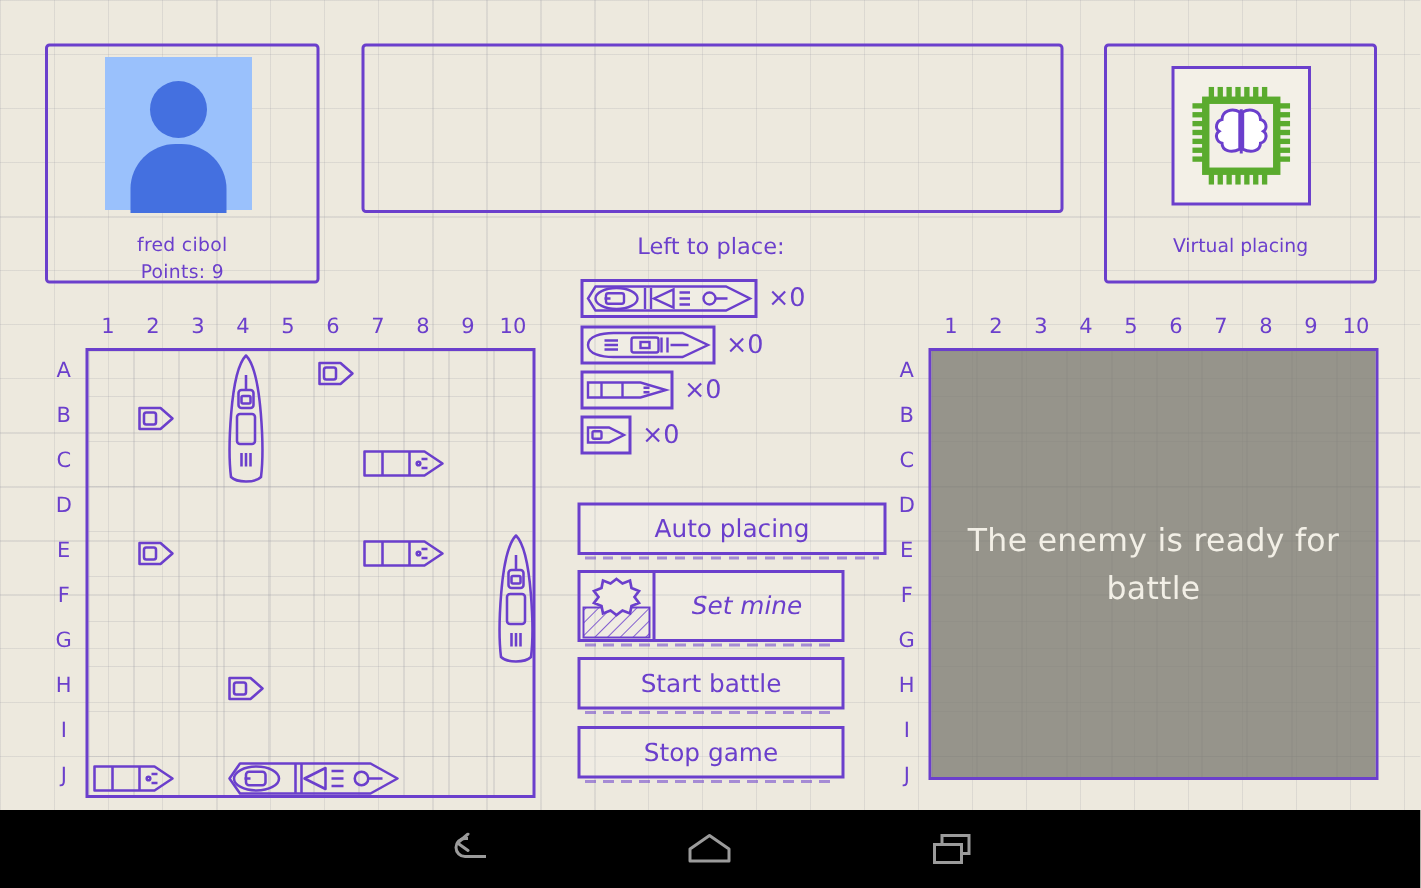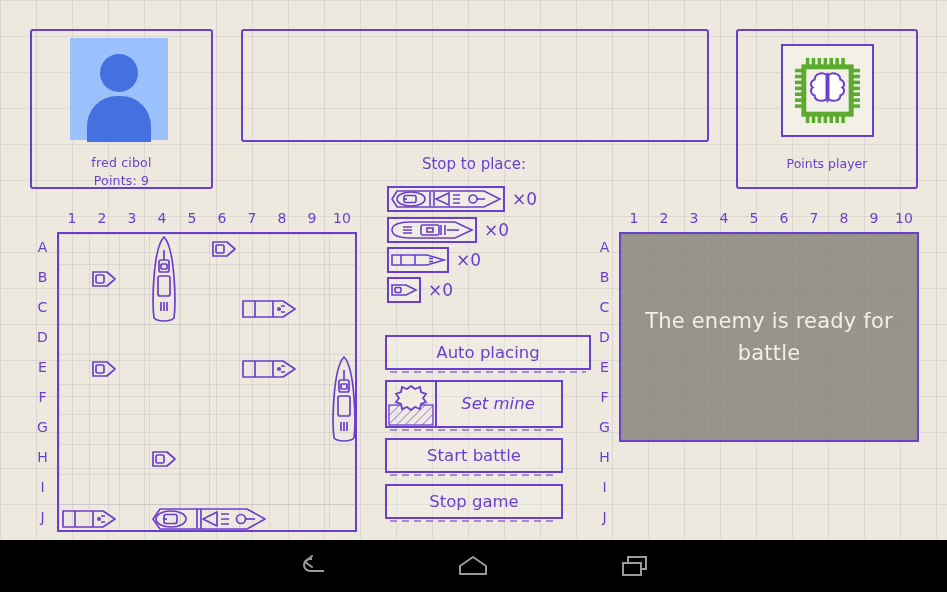--- a/index.html
+++ b/index.html
@@ -190,23 +190,23 @@
         <rect x="59" y="43" width="9" height="3.6"></rect>
       <rect x="59" y="49" width="9" height="3.6"></rect>
     </g>
     <rect x="11" y="11" width="48" height="48" fill="none" stroke="#5aab2e" stroke-width="5"></rect>
     <g fill="#fff" stroke="#6b3fcc" stroke-width="2">
       <path d="M34 19c-5-3-12-1-12 5 -4 1-5 6-2 8 -3 2-2 7 2 8 0 5 6 7 12 4z"></path>
       <path d="M36 19c5-3 12-1 12 5 4 1 5 6 2 8 3 2 2 7-2 8 0 5-6 7-12 4z"></path>
     </g>
     <line x1="35" y1="17" x2="35" y2="47" stroke="#6b3fcc" stroke-width="2"></line>
   </svg>
-  <div id="enemy-name">Points player</div>
-
-  <div id="left-to-place-title">Stop to place:</div>
+  <div id="enemy-name">Virtual placing</div>
+
+  <div id="left-to-place-title">Left to place:</div>
 
   <div class="ship-row" style="left:387px; top:186px;">
     <div class="ship-box" style="width:118px;">
       <svg width="114" height="22" viewBox="0 0 114 22">
         <g fill="none" stroke="#6b3fcc" stroke-width="1.6">
           <path d="M3 11 L8 3 H95 L111 11 L95 19 H8 Z"></path>
           <ellipse cx="22" cy="11" rx="14" ry="7"></ellipse>
           <rect x="15" y="7.5" width="12" height="7" rx="1.5"></rect>
           <path d="M18 11 h-4"></path>
           <path d="M41 4 v14"></path>
@@ -424,21 +424,21 @@
         <div class="row-head" style="left: 0px; top: 59px; width: 29px;">B</div>
         <div class="row-head" style="left: 0px; top: 89px; width: 29px;">C</div>
         <div class="row-head" style="left: 0px; top: 119px; width: 29px;">D</div>
         <div class="row-head" style="left: 0px; top: 149px; width: 29px;">E</div>
         <div class="row-head" style="left: 0px; top: 179px; width: 29px;">F</div>
         <div class="row-head" style="left: 0px; top: 209px; width: 29px;">G</div>
         <div class="row-head" style="left: 0px; top: 239px; width: 29px;">H</div>
         <div class="row-head" style="left: 0px; top: 269px; width: 29px;">I</div>
         <div class="row-head" style="left: 0px; top: 299px; width: 29px;">J</div>
       </div>
-    <div class="grid-outline" id="eb-grid" style="left:29px; top:22px; width:300px; height:210px;">
+    <div class="grid-outline" id="eb-grid" style="left:29px; top:22px; width:300px; height:288px;">
       <div id="enemy-grid-cover">
         <div id="enemy-status-text">The enemy is ready for battle</div>
       </div>
     </div>
   </div>
 
 </div>
 
 <div id="navbar">
   <div class="nav-btn" id="nav-back">

